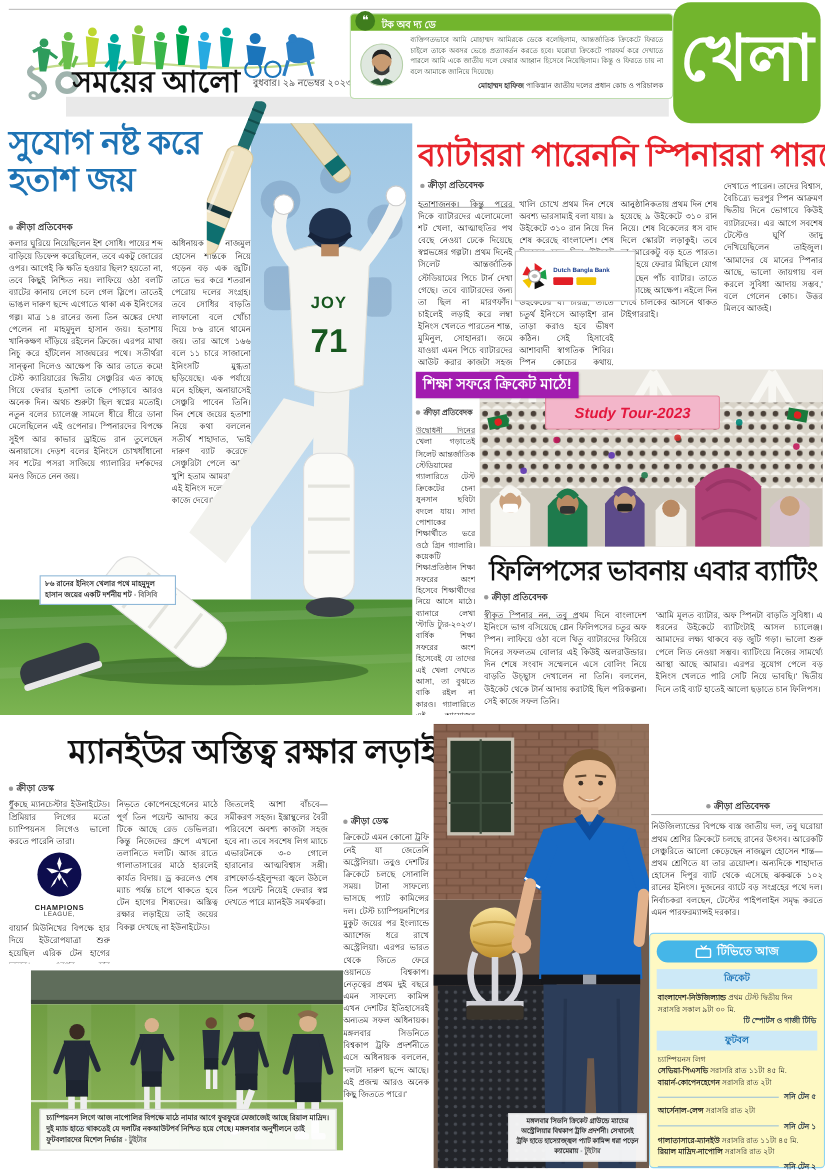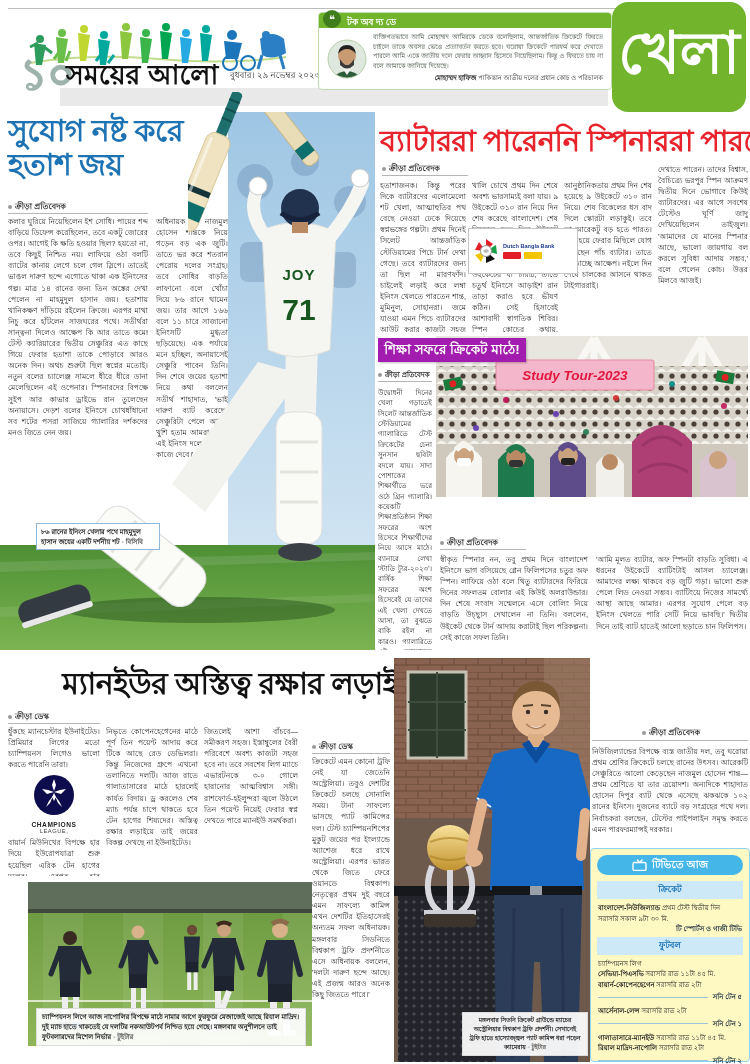--- a/index.html
+++ b/index.html
@@ -1,21 +1,21 @@
 <!DOCTYPE html>
 <html><head>
 <meta charset="utf-8">
 <style>
   html,body{margin:0;padding:0;background:#e8e8e8;}
   .page{position:relative;width:750px;height:1064px;background:#fff;overflow:hidden;
         font-family:"Liberation Sans","DejaVu Sans",sans-serif;color:#1a1a1a;}
   .abs{position:absolute;}
   .col{font-size:7.5px;line-height:1.48;text-align:justify;color:#222;overflow:hidden;}
   .byline{font-size:8px;font-weight:bold;color:#333;border-bottom:1px solid #b5b5b5;
-          padding-bottom:0;display:flex;align-items:center;gap:3px;}
+          padding-bottom:13px;display:flex;align-items:center;gap:3px;}
   .bdot{width:4px;height:4px;background:#9a9a9a;border-radius:50%;display:inline-block;flex:0 0 auto;}
   .hl-blue{color:#1e73b4;font-weight:bold;font-size:30px;line-height:1.12;letter-spacing:-.5px;}
   .hl-red{color:#e8232b;font-weight:bold;font-size:29px;white-space:nowrap;letter-spacing:-.5px;}
   .hl-black{color:#111;font-weight:bold;text-align:center;letter-spacing:-.5px;}
   .capbox{background:#fff;border:1px solid #8fb8d8;padding:3px 4px;font-size:6.6px;font-weight:bold;
           color:#222;line-height:1.45;}
   .credit{font-weight:bold;color:#555;}
   .photocap{background:rgba(255,255,255,.93);border:1px solid #ddd;padding:3px 5px;font-size:6.6px;
             font-weight:bold;line-height:1.5;color:#222;}
   .greenbox{background:#72b52d;color:#fff;font-weight:bold;padding:8px 10px;line-height:1.25;}
@@ -306,20 +306,21 @@
         <circle cx="282" cy="124" r="9" fill="#caa27e"></circle>
     </g>
   </svg>
   <div class="abs redbanner" style="left:378px;top:338px;width:148px;height:24px;">শিক্ষা সফরে ক্রিকেট মাঠে!</div>
   <div class="abs byline" style="left:378px;top:369px;width:54px;font-size:7px;">
     <span class="bdot"></span>
       <span>ক্রীড়া প্রতিবেদক</span>
   </div>
   <div class="abs col" style="left:378px;top:388px;width:54px;height:262px;font-size:7px;">উদ্বোধনী দিনের খেলা গড়াতেই সিলেট আন্তর্জাতিক স্টেডিয়ামের গ্যালারিতে টেস্ট ক্রিকেটের চেনা সুনসান ছবিটা বদলে যায়। সাদা পোশাকের শিক্ষার্থীতে ভরে ওঠে গ্রিন গ্যালারি। কয়েকটি শিক্ষাপ্রতিষ্ঠান শিক্ষা সফরের অংশ হিসেবে শিক্ষার্থীদের নিয়ে আসে মাঠে। ব্যানারে লেখা 'স্টাডি ট্যুর-২০২৩'। বার্ষিক শিক্ষা সফরের অংশ হিসেবেই যে তাদের এই খেলা দেখতে আসা, তা বুঝতে বাকি রইল না কারও। গ্যালারিতে এই আয়োজন নজরও কেড়েছে সবার। একসঙ্গে ২০০ জনের বেশি শিক্ষার্থীর উপস্থিতি খেলোয়াড়দেরও ছুঁয়ে গেছে নিশ্চয়ই।</div>
 
+  <div class="abs hl-black" style="left:440px;top:500px;width:308px;font-size:24px;">ফিলিপসের ভাবনায় এবার ব্যাটিং</div>
   <div class="abs byline" style="left:440px;top:536px;width:86px;">
     <span class="bdot"></span>
       <span>ক্রীড়া প্রতিবেদক</span>
   </div>
   <div class="abs col" style="left:440px;top:554px;width:148px;height:96px;">স্বীকৃত স্পিনার নন, তবু প্রথম দিনে বাংলাদেশ ইনিংসে ভাগ বসিয়েছে গ্লেন ফিলিপসের চতুর অফ স্পিন। লাফিয়ে ওঠা বলে থিতু ব্যাটারদের ফিরিয়ে দিনের সফলতম বোলার এই কিউই অলরাউন্ডার। দিন শেষে সংবাদ সম্মেলনে এসে বোলিং নিয়ে বাড়তি উচ্ছ্বাস দেখালেন না তিনি। বললেন, উইকেট থেকে টার্ন আদায় করাটাই ছিল পরিকল্পনা। সেই কাজে সফল তিনি।</div>
   <div class="abs col" style="left:596px;top:554px;width:152px;height:96px;">'আমি মূলত ব্যাটার, অফ স্পিনটা বাড়তি সুবিধা। এ ধরনের উইকেটে ব্যাটিংটাই আসল চ্যালেঞ্জ। আমাদের লক্ষ্য থাকবে বড় জুটি গড়া। ভালো শুরু পেলে লিড নেওয়া সম্ভব। ব্যাটিংয়ে নিজের সামর্থ্যে আস্থা আছে আমার। এরপর সুযোগ পেলে বড় ইনিংস খেলতে পারি সেটি নিয়ে ভাবছি।' দ্বিতীয় দিনে তাই ব্যাট হাতেই আলো ছড়াতে চান ফিলিপস।</div>
 
   <div class="abs hl-black" style="left:20px;top:660px;width:420px;font-size:30px;">ম্যানইউর অস্তিত্ব রক্ষার লড়াই</div>
   <div class="abs byline" style="left:8px;top:710px;width:92px;">
     <span class="bdot"></span>

